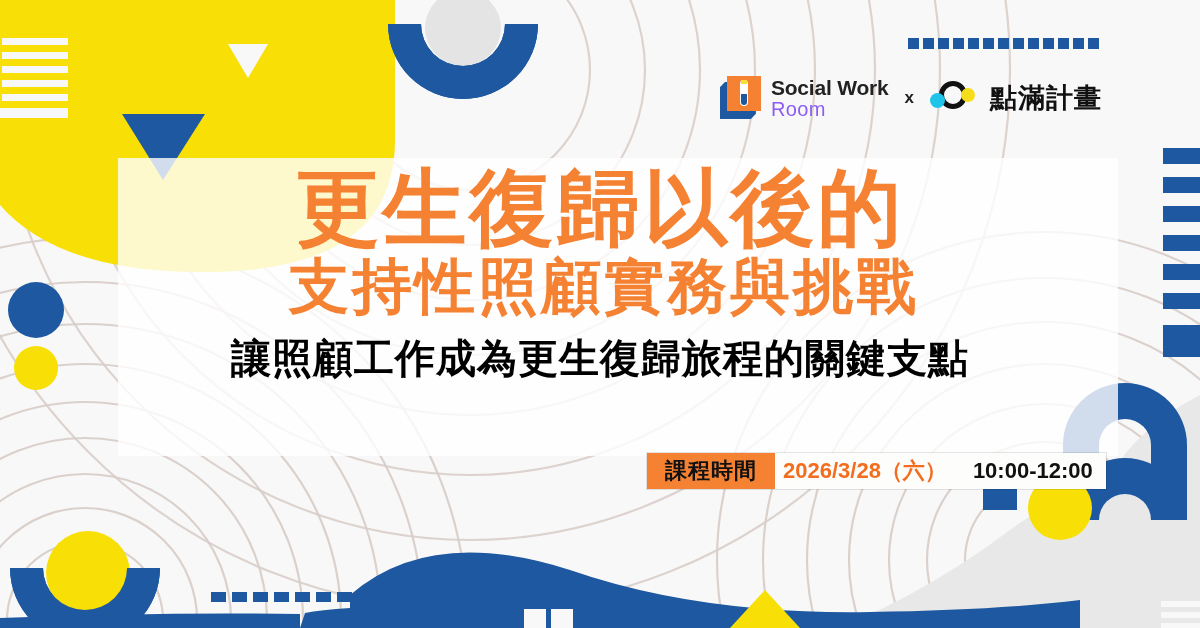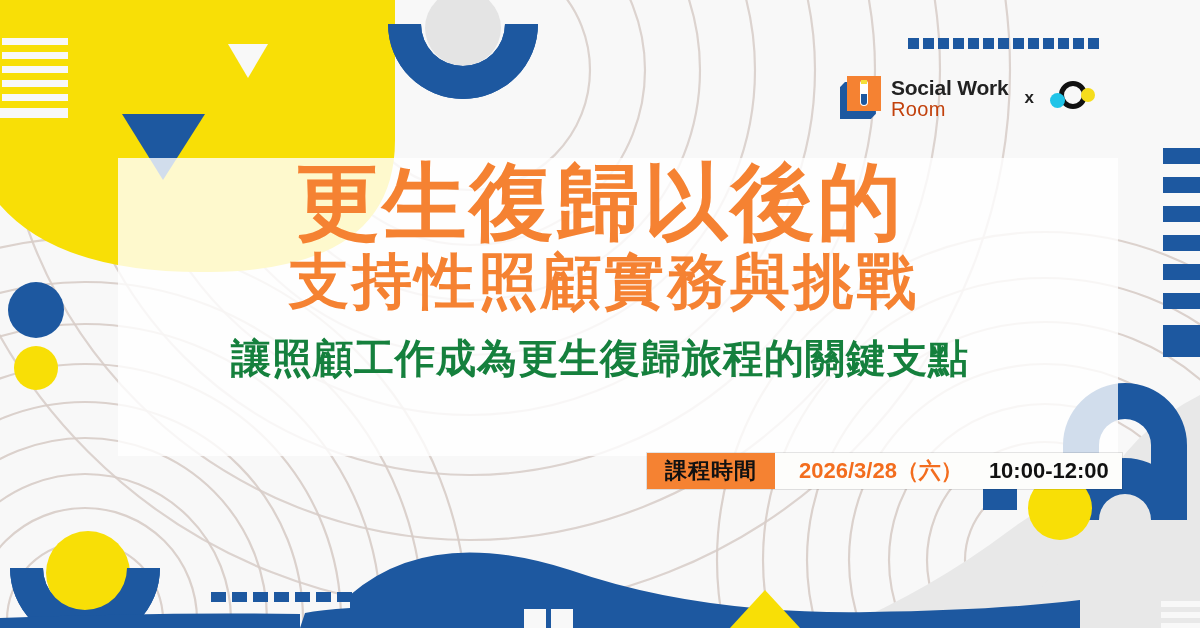--- a/index.html
+++ b/index.html
@@ -95,21 +95,21 @@
   }
   .sw-text { line-height: 1; }
   .sw-text .l1 {
     font-size: 21px;
     font-weight: bold;
     color: #222;
     letter-spacing: -0.2px;
   }
   .sw-text .l2 {
     font-size: 20px;
-    color: #c2410c;
+    color: #8b5cf6;
     letter-spacing: 0.4px;
     margin-top: 1px;
   }
   .logo-x {
     font-size: 17px;
     font-weight: bold;
     color: #222;
     padding: 0 2px;
   }
   .dm-logo {
@@ -154,32 +154,31 @@
 
   
   .title-block {
     position: absolute;
     left: 0;
     top: 166px;
     width: 1200px;
     z-index: 7;
     text-align: center;
     pointer-events: none;
-    font-family: Liberation Mono, monospace;
   }
   .title-line {
     color: #f58232;
     font-weight: bold;
     line-height: 1.02;
     letter-spacing: 3px;
   }
   .title-line-1 { font-size: 84px; }
   .title-line-2 { font-size: 60px; margin-top: 4px; margin-left: 8px; }
   .subtitle {
-    color: #15803d;
+    color: #000000;
     font-weight: bold;
     font-size: 40px;
     letter-spacing: 1px;
     margin-top: 14px;
   }
 
   
   .date-bar {
     position: absolute;
     left: 647px;
@@ -198,21 +197,21 @@
     letter-spacing: 1px;
     display: flex;
     align-items: center;
     padding: 0 18px;
   }
   .date-value {
     background: #fdfdfb;
     display: flex;
     align-items: center;
     gap: 2px;
-    padding: 0 13px 0 24px;
+    padding: 0 13px 0 8px;
     font-size: 22px;
     font-weight: bold;
     white-space: nowrap;
   }
   .date-d { color: #f36d1e; }
   .date-t { color: #111; margin-left: 24px; }
 </style>
 </head>
 <body>
 
@@ -373,20 +372,21 @@
     </div>
 
     <span class="logo-x">x</span>
 
     <div class="dm-logo">
       <span class="dm-mark">
         <span class="dm-ring"></span>
         <span class="dm-dot-c"></span>
         <span class="dm-dot-y"></span>
       </span>
+      <span class="dm-text">點滿計畫</span>
     </div>
   </div>
 
   <div class="title-block">
     <div class="title-line title-line-1">更生復歸以後的</div>
     <div class="title-line title-line-2">支持性照顧實務與挑戰</div>
     <div class="subtitle">讓照顧工作成為更生復歸旅程的關鍵支點</div>
   </div>
 
   <div class="date-bar">

